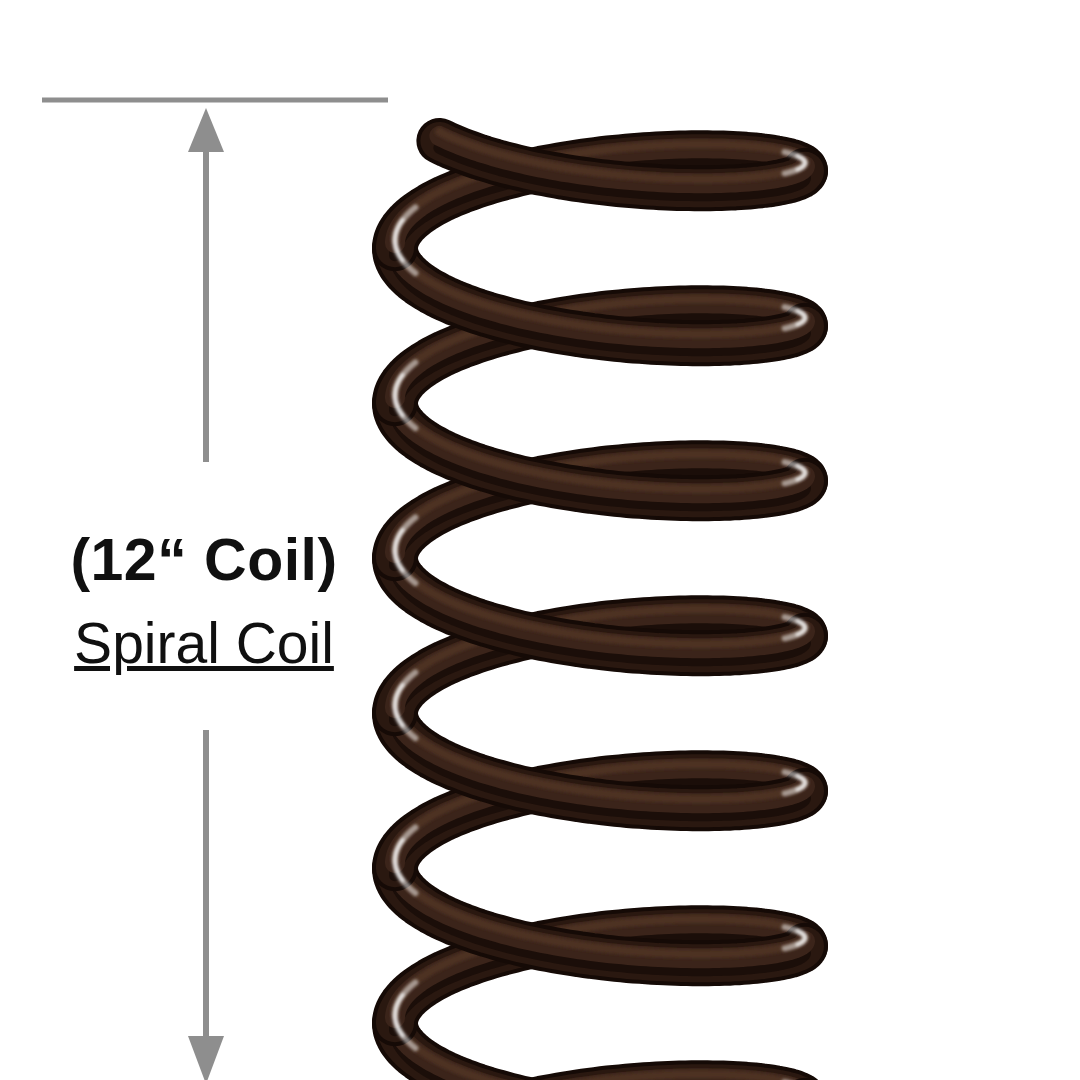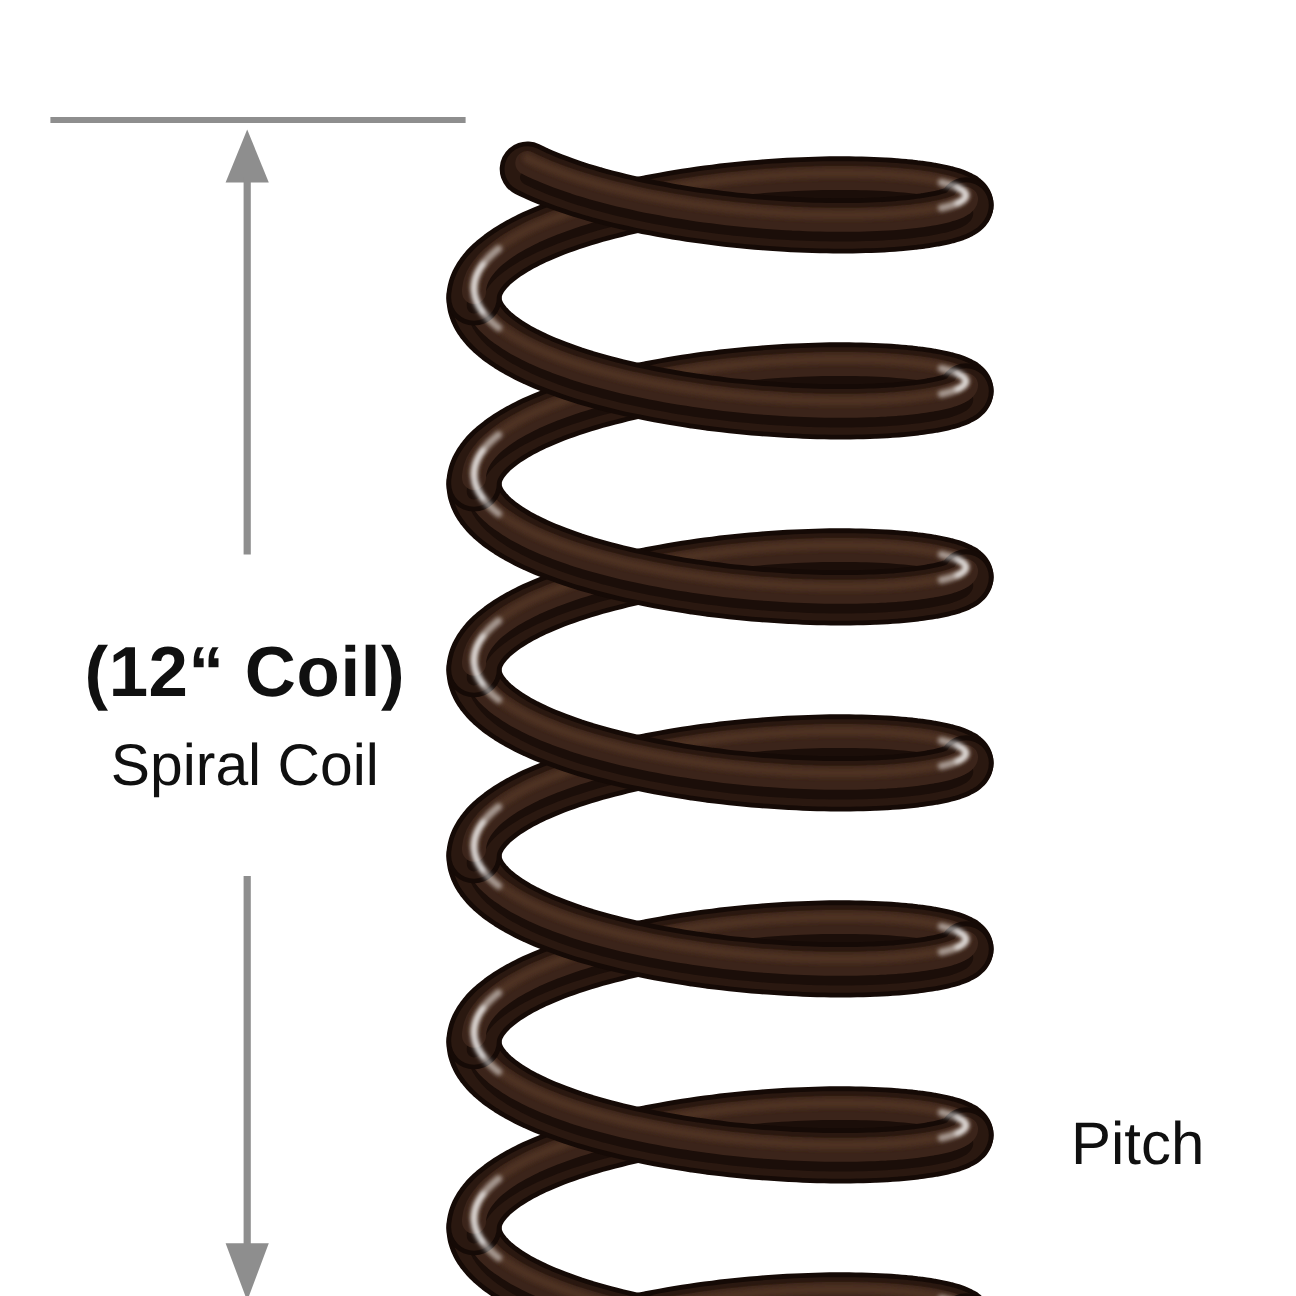--- a/index.html
+++ b/index.html
@@ -7,21 +7,21 @@
     width: 1080px; height: 1080px;
     background: #ffffff;
     overflow: hidden;
     position: relative;
     font-family: "Liberation Sans", "DejaVu Sans", sans-serif;
   }
   #scene { position: absolute; top: 0; left: 0; }
   .annotation { position: absolute; color: #101010; text-align: center; }
   #coil-label { left: 18px; top: 526px; width: 372px; }
   #coil-size  { font-size: 59px; font-weight: 700; letter-spacing: 0.5px; }
-  #coil-type  { font-size: 49px; font-weight: 400; margin-top: 16px; }
+  #coil-type  { font-size: 57px; font-weight: 400; margin-top: 16px; text-decoration: underline; }
   #pitch-label { left: 850px; top: 918px; width: 196px; }
   #pitch-ratio { font-size: 66px; font-weight: 700; }
   #pitch-word  { font-size: 50px; font-weight: 400; margin-top: 6px; }
 </style>
 </head>
 <body style="background: rgb(255, 255, 255);">
 
 <svg id="scene" width="1080" height="1080" viewBox="0 0 1080 1080">
   <defs>
     <filter id="soft" x="-60%" y="-60%" width="220%" height="220%">
@@ -143,14 +143,13 @@
       <path d="M403.0,1149.5L401.4,1151.7L399.9,1153.9L398.7,1156.1L397.6,1158.3L396.7,1160.6L396.0,1162.8L395.5,1165.0L395.2,1167.3L395.0,1169.5L395.0,1171.7L395.3,1174.0L395.7,1176.2L396.2,1178.5L397.0,1180.7L398.0,1182.9L399.1,1185.1L400.4,1187.3L401.9,1189.5L403.0,1191.0" fill="none" stroke="rgba(255,255,255,0.85)" stroke-width="3" stroke-linecap="round" stroke-linejoin="round" filter="url(#soft)"></path>
     </g>
 </svg>
 
 <div id="coil-label" class="annotation" style="color: rgb(16, 16, 16);">
   <div id="coil-size">(12“ Coil)</div>
   <div id="coil-type">Spiral Coil</div>
 </div>
 
 <div id="pitch-label" class="annotation" style="color: rgb(16, 16, 16);">
-  <div id="pitch-word">Pitch</div>
 </div>
 
 </body></html>

